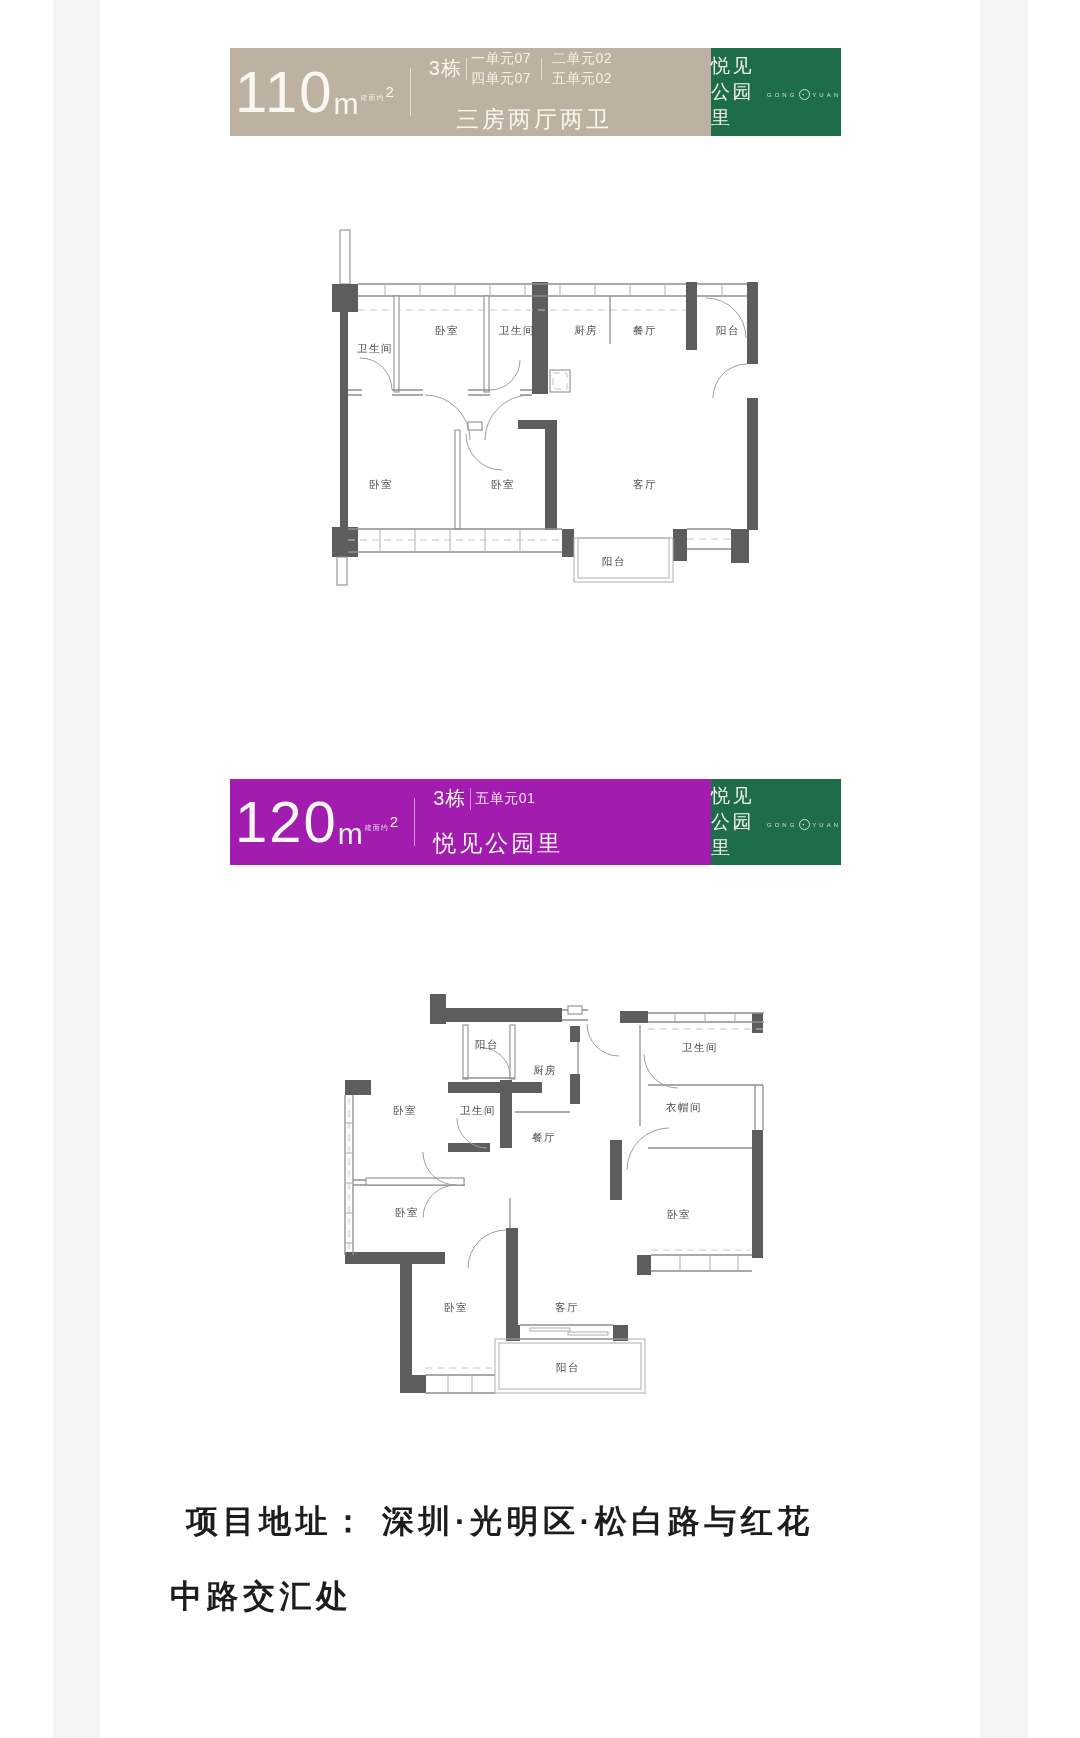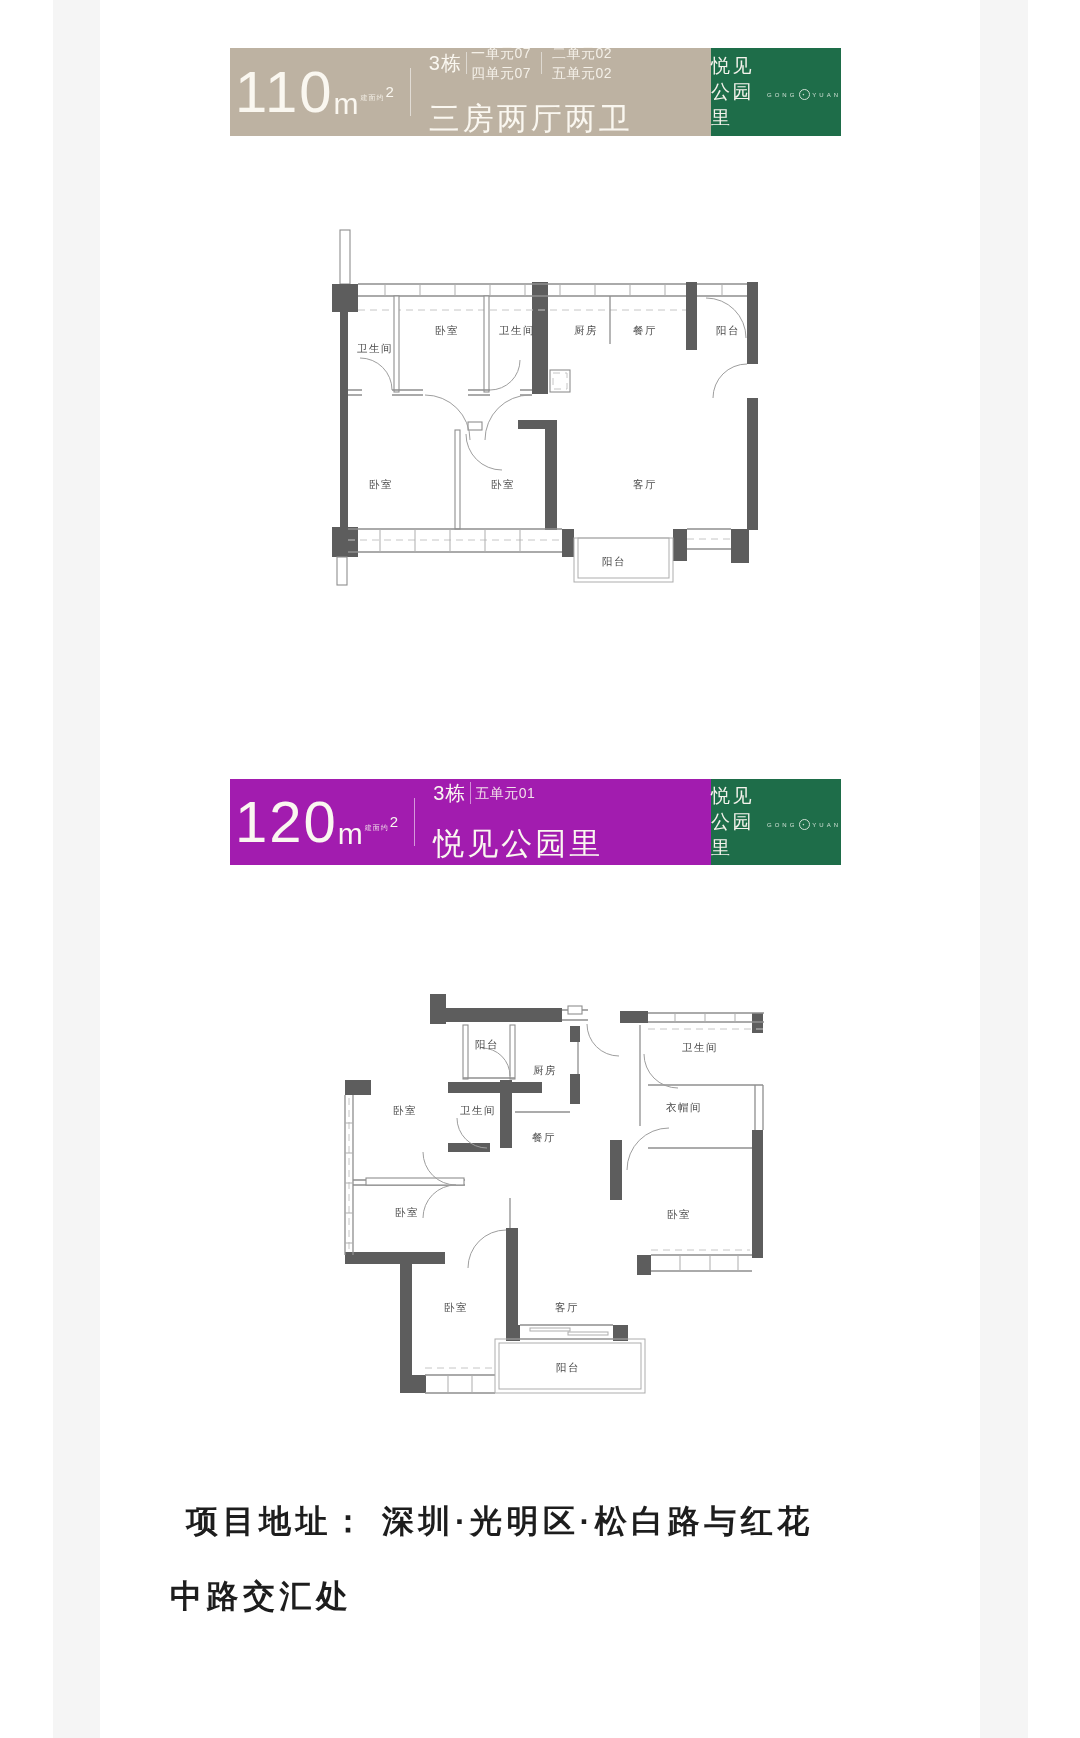--- a/index.html
+++ b/index.html
@@ -18,21 +18,21 @@
   .area-note{font-size:7px;letter-spacing:1px;opacity:.85;position:relative;top:-20px;margin-left:2px;}
   .area-sup{font-size:15px;font-weight:300;position:relative;top:-22px;margin-left:1px;}
   .vdiv{width:1px;height:48px;background:rgba(255,255,255,.55);margin:0 18px 0 16px;align-self:center;}
   .info-block{display:flex;flex-direction:column;justify-content:center;}
   .info-top{display:flex;align-items:center;gap:4px;}
   .bld{font-size:20px;font-weight:300;letter-spacing:1px;}
   .unit-sep{width:1px;height:22px;background:rgba(255,255,255,.5);}
   .units{display:flex;gap:10px;align-items:center;}
   .ucol{display:flex;flex-direction:column;gap:1px;}
   .ucol span{font-size:14px;letter-spacing:.5px;opacity:.9;line-height:1.35;}
-  .layout-name{font-size:31px;font-weight:300;letter-spacing:3px;margin-top:16px;text-align:right;}
+  .layout-name{font-size:23px;font-weight:300;letter-spacing:3px;margin-top:16px;text-align:right;}
   .logo-box{width:130px;display:flex;flex-direction:row;align-items:center;}
   .logo-name{font-size:19px;letter-spacing:2.5px;font-weight:400;color:#f5f3ec;}
   .logo-sub{font-size:6px;letter-spacing:3px;color:#cfe0d4;margin-top:5px;display:flex;align-items:center;gap:2px;}
   .logo-circle{display:inline-flex;width:9px;height:9px;border:.8px solid #cfe0d4;border-radius:50%;
     align-items:center;justify-content:center;font-size:5px;line-height:1;}
 
   
   .plan{position:absolute;}
   .w{fill:#5d5d5d;}
   .t{stroke:#8f8f8f;stroke-width:1.3;fill:none;}

